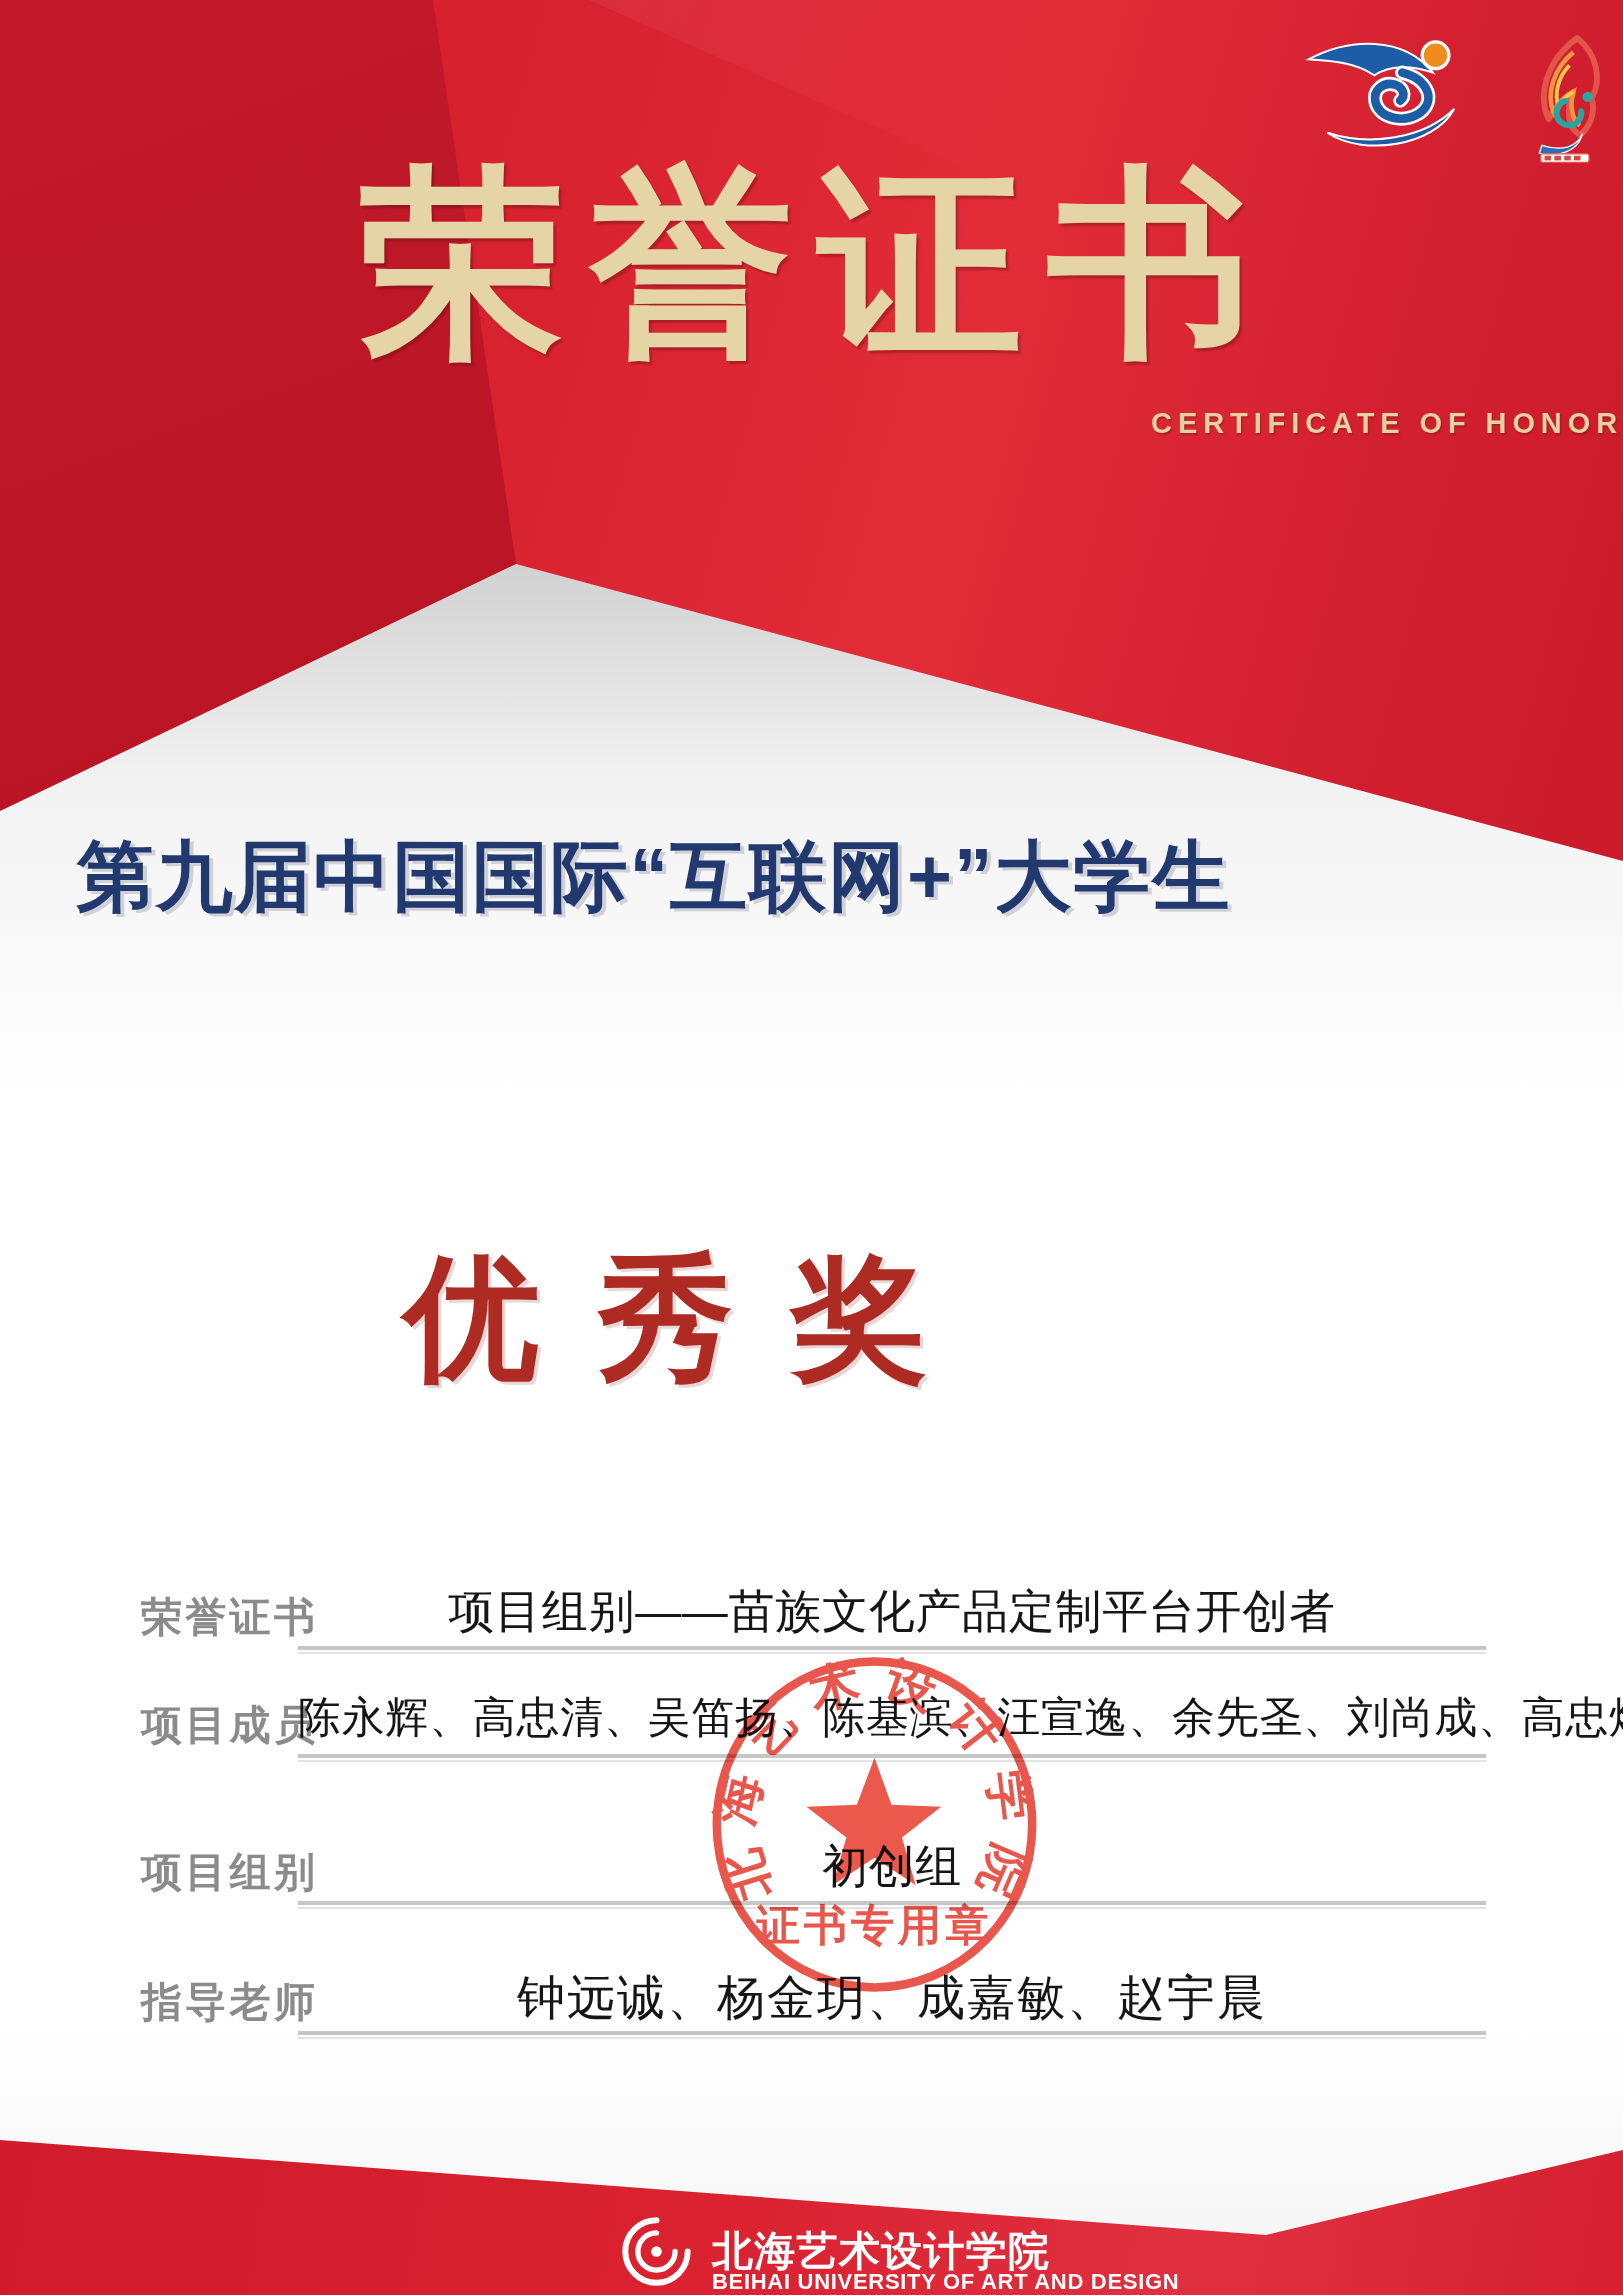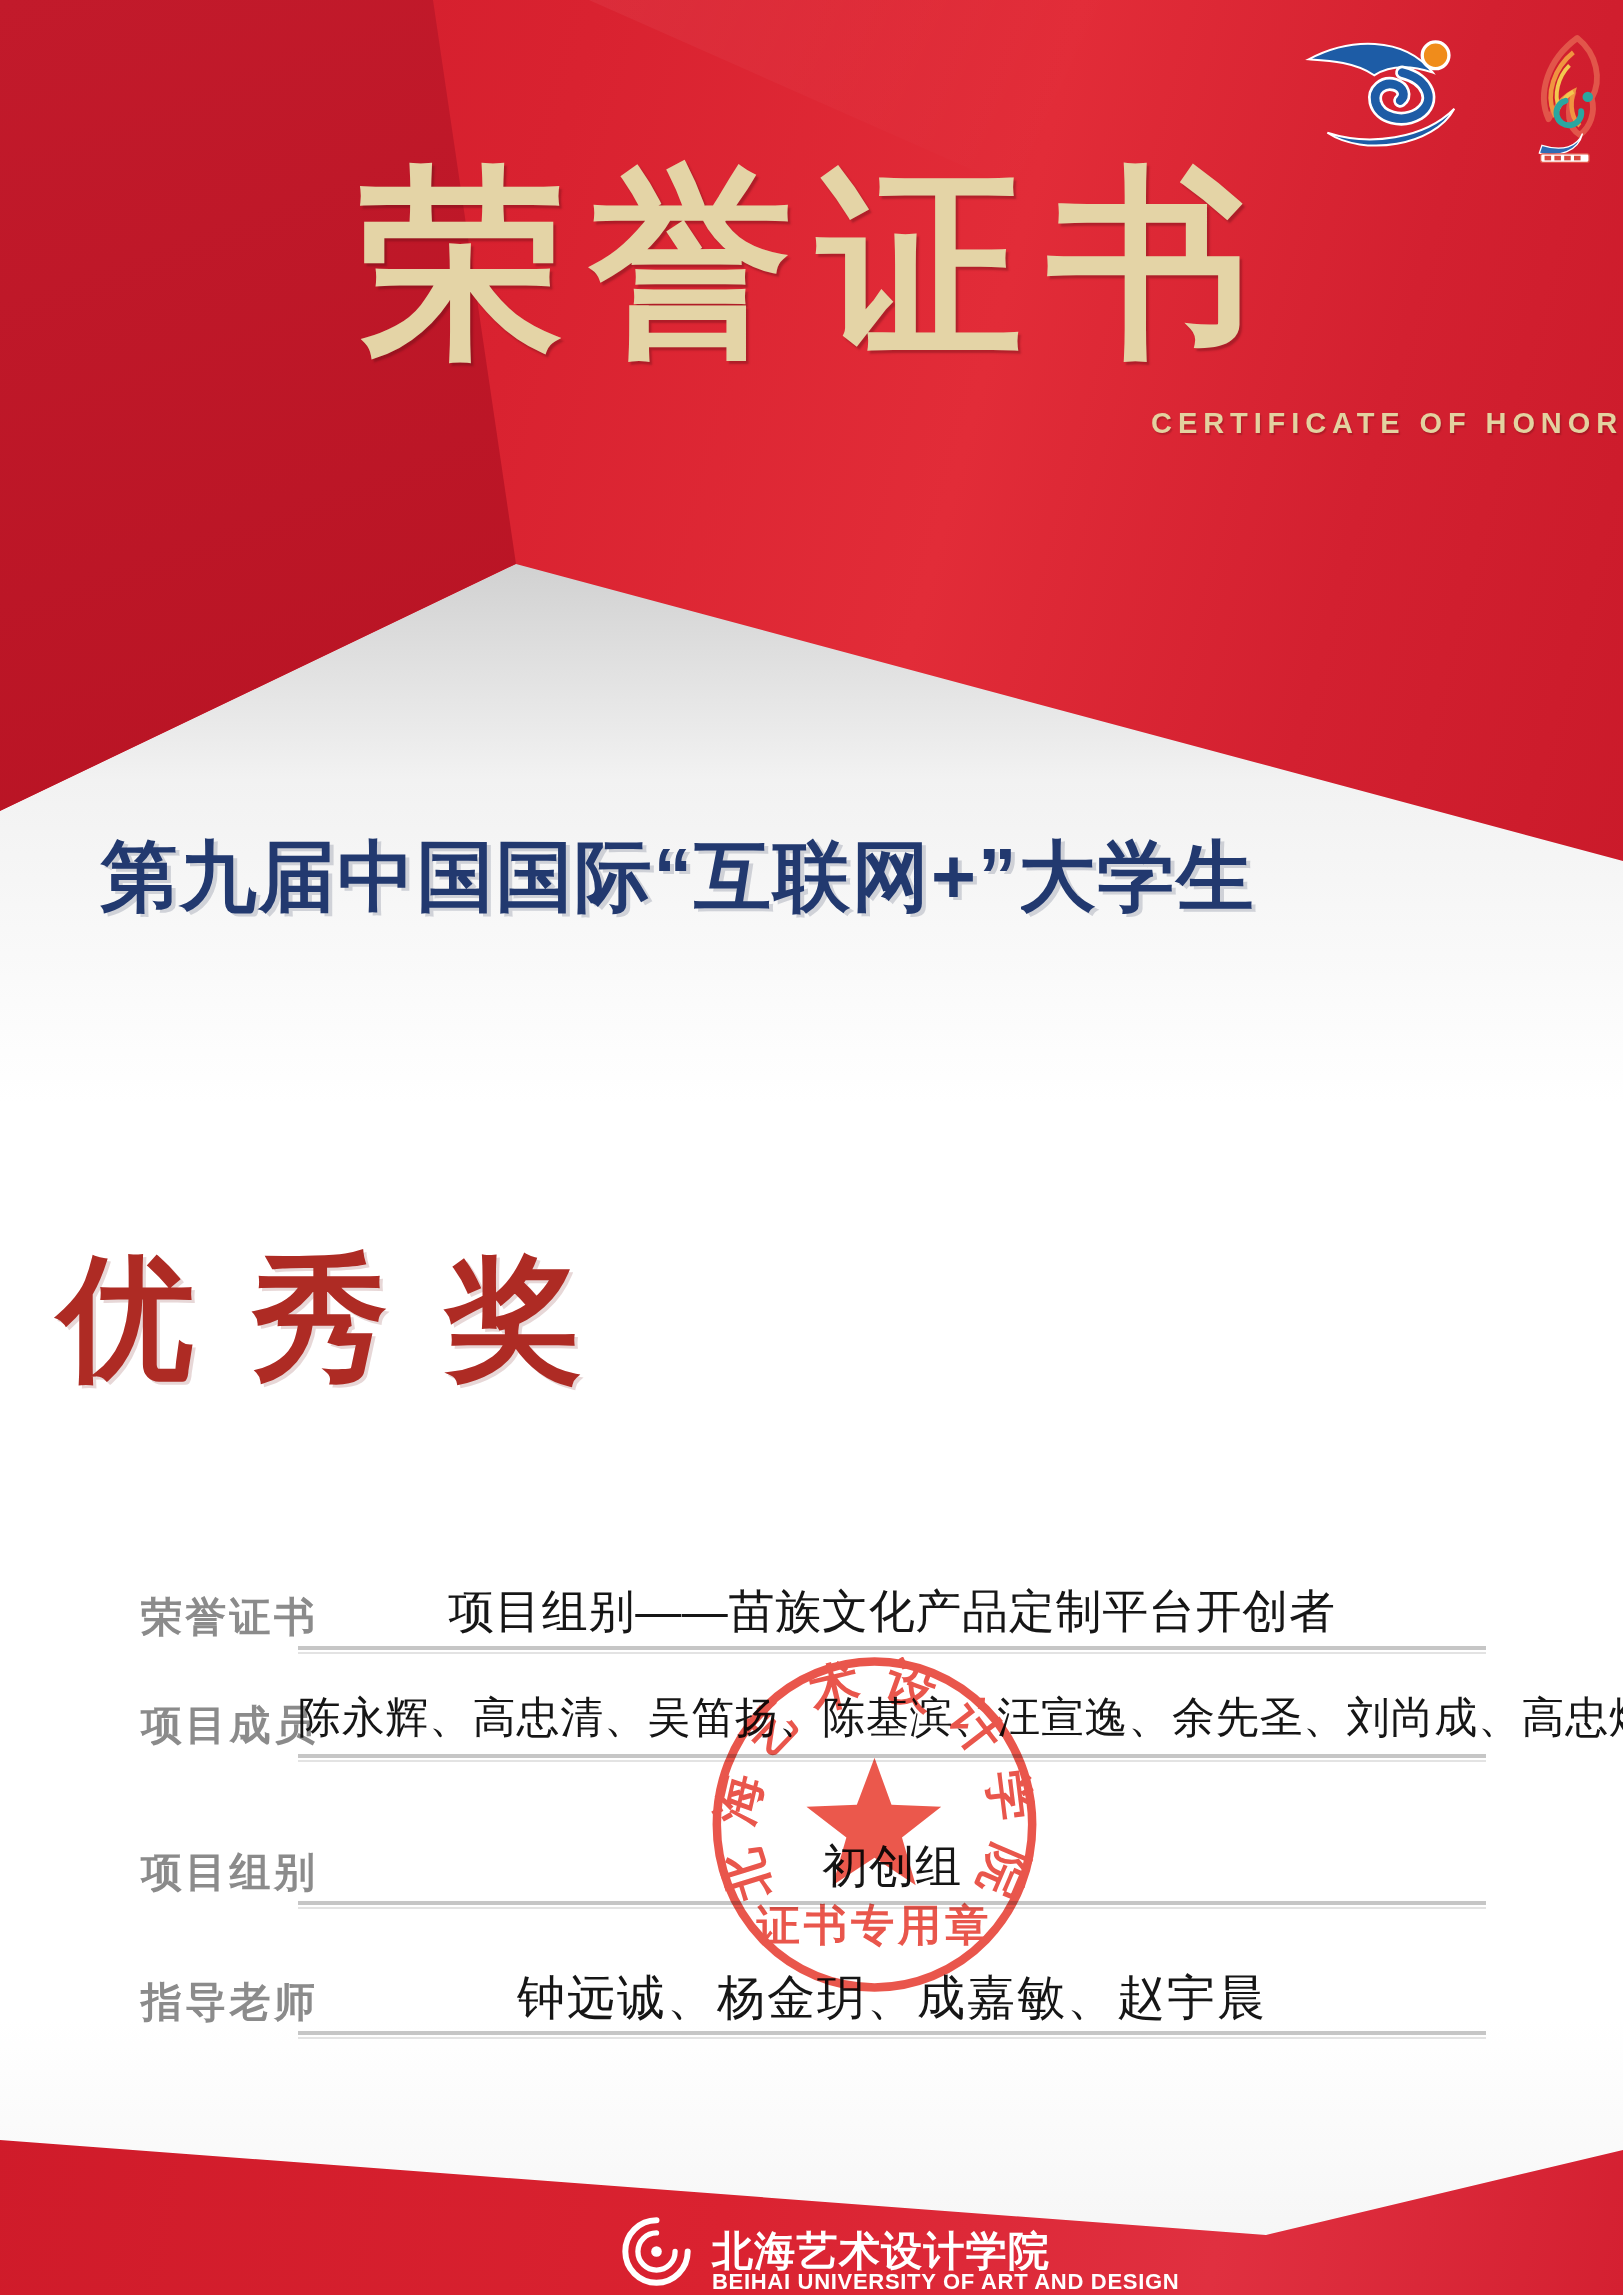--- a/index.html
+++ b/index.html
@@ -37,35 +37,34 @@
     text-shadow:1.3px 2px 1.3px rgba(90,15,20,.3);
   }
   
   .logo1{position:absolute;left:1302px;top:31px;width:177px;height:124px;}
   .logo2{position:absolute;left:1504px;top:34px;width:106px;height:131px;}
   
   .line1{
     position:absolute;left:0;top:826px;width:1308px;text-align:center;
     font-size:77px;font-weight:800;color:#22396f;letter-spacing:2px;
     text-shadow:3.9px 2.6px 0 rgba(160,165,178,.45);
-    padding-left:24px;
   }
   .line2{
     position:absolute;left:0;top:915px;width:1623px;text-align:center;
     font-size:132px;font-weight:900;color:#20386e;letter-spacing:13px;
     text-shadow:4.6px 3.3px 0 rgba(160,165,178,.45);
   }
   .line3{
     position:absolute;left:0;top:1068px;width:1623px;text-align:center;
     font-size:90px;font-weight:700;color:#c2922e;letter-spacing:3.9px;
     font-family:"Liberation Serif","DejaVu Serif",serif;
     text-shadow:2px 2px 0 rgba(190,190,190,.5);
   }
   .award{
-    position:absolute;left:0;top:1228px;width:1331px;text-align:left;
+    position:absolute;left:0;top:1228px;width:1331px;text-align:center;
     font-size:136px;font-weight:700;color:#ae2b24;letter-spacing:58px;padding-left:58px;
     box-sizing:border-box;
     font-family:"Liberation Serif","DejaVu Serif",serif;
     text-shadow:3.3px 2.6px 0 rgba(185,140,140,.35);
   }
   
   .row{position:absolute;left:0;width:1623px;height:0;top:var(--line-y);}
   .row .flabel{
     position:absolute;left:141px;top:-56px;font-size:41px;font-weight:700;
     color:#8b8b8b;letter-spacing:3.3px;white-space:nowrap;

